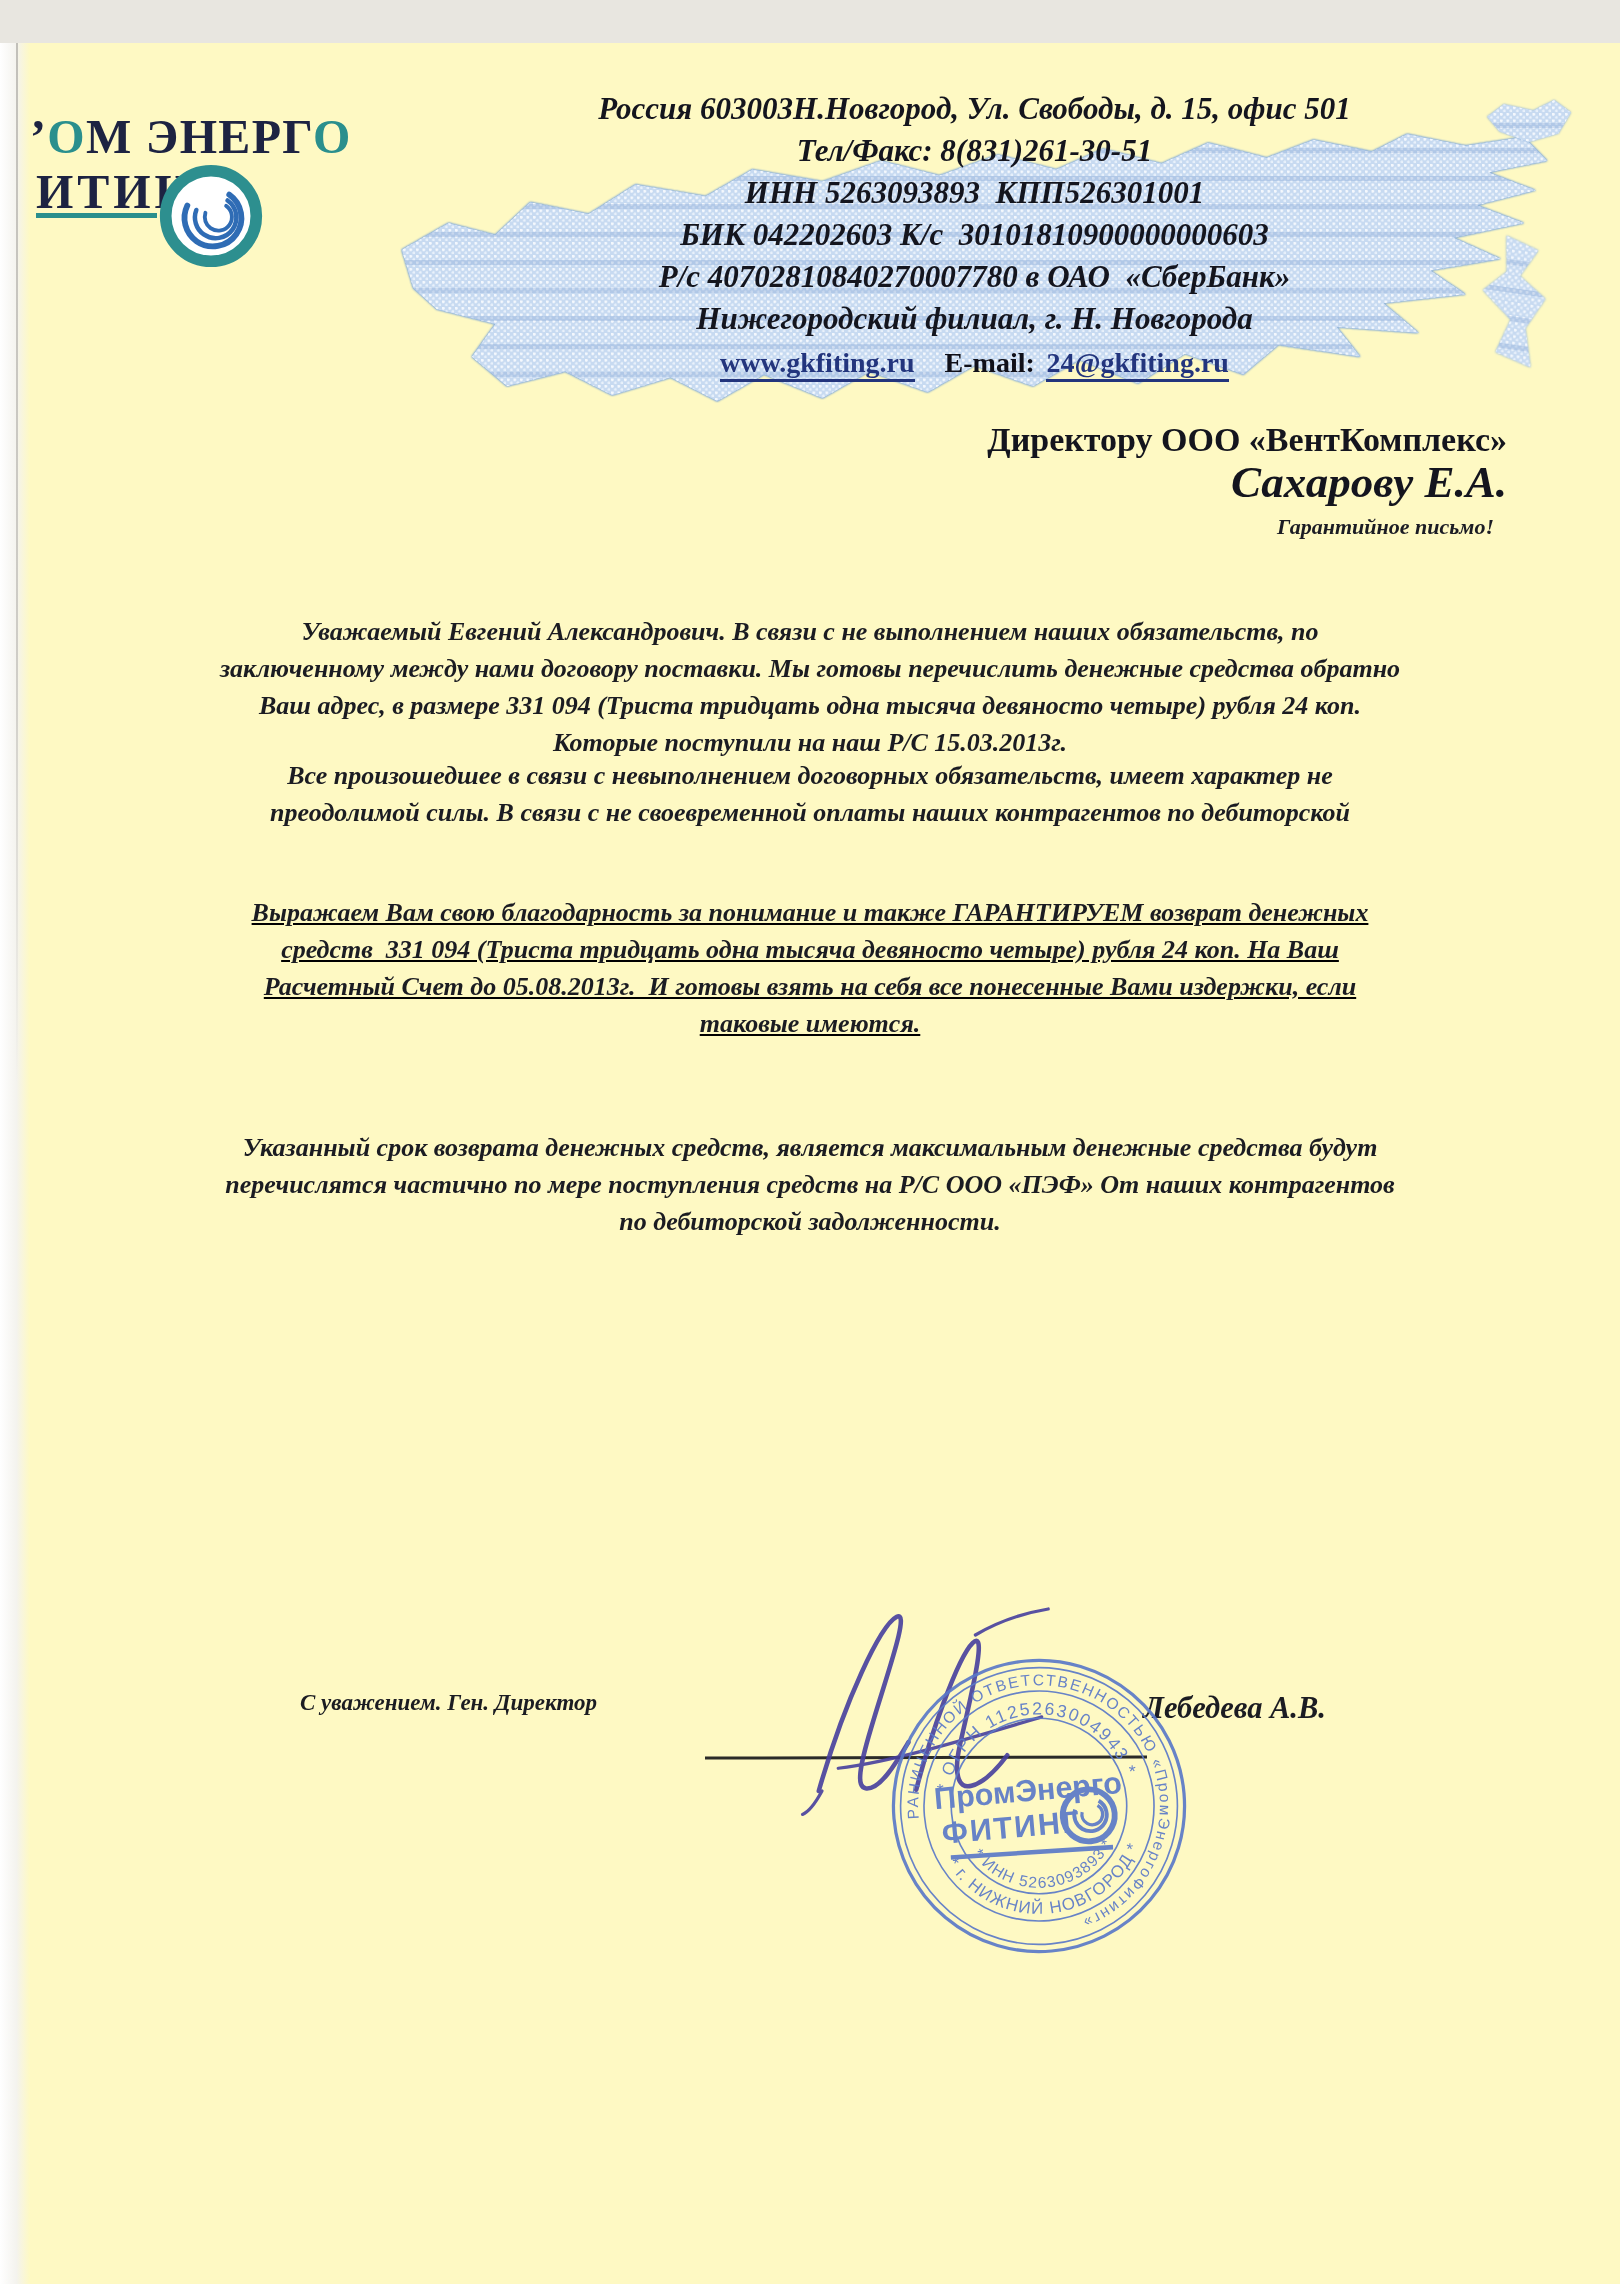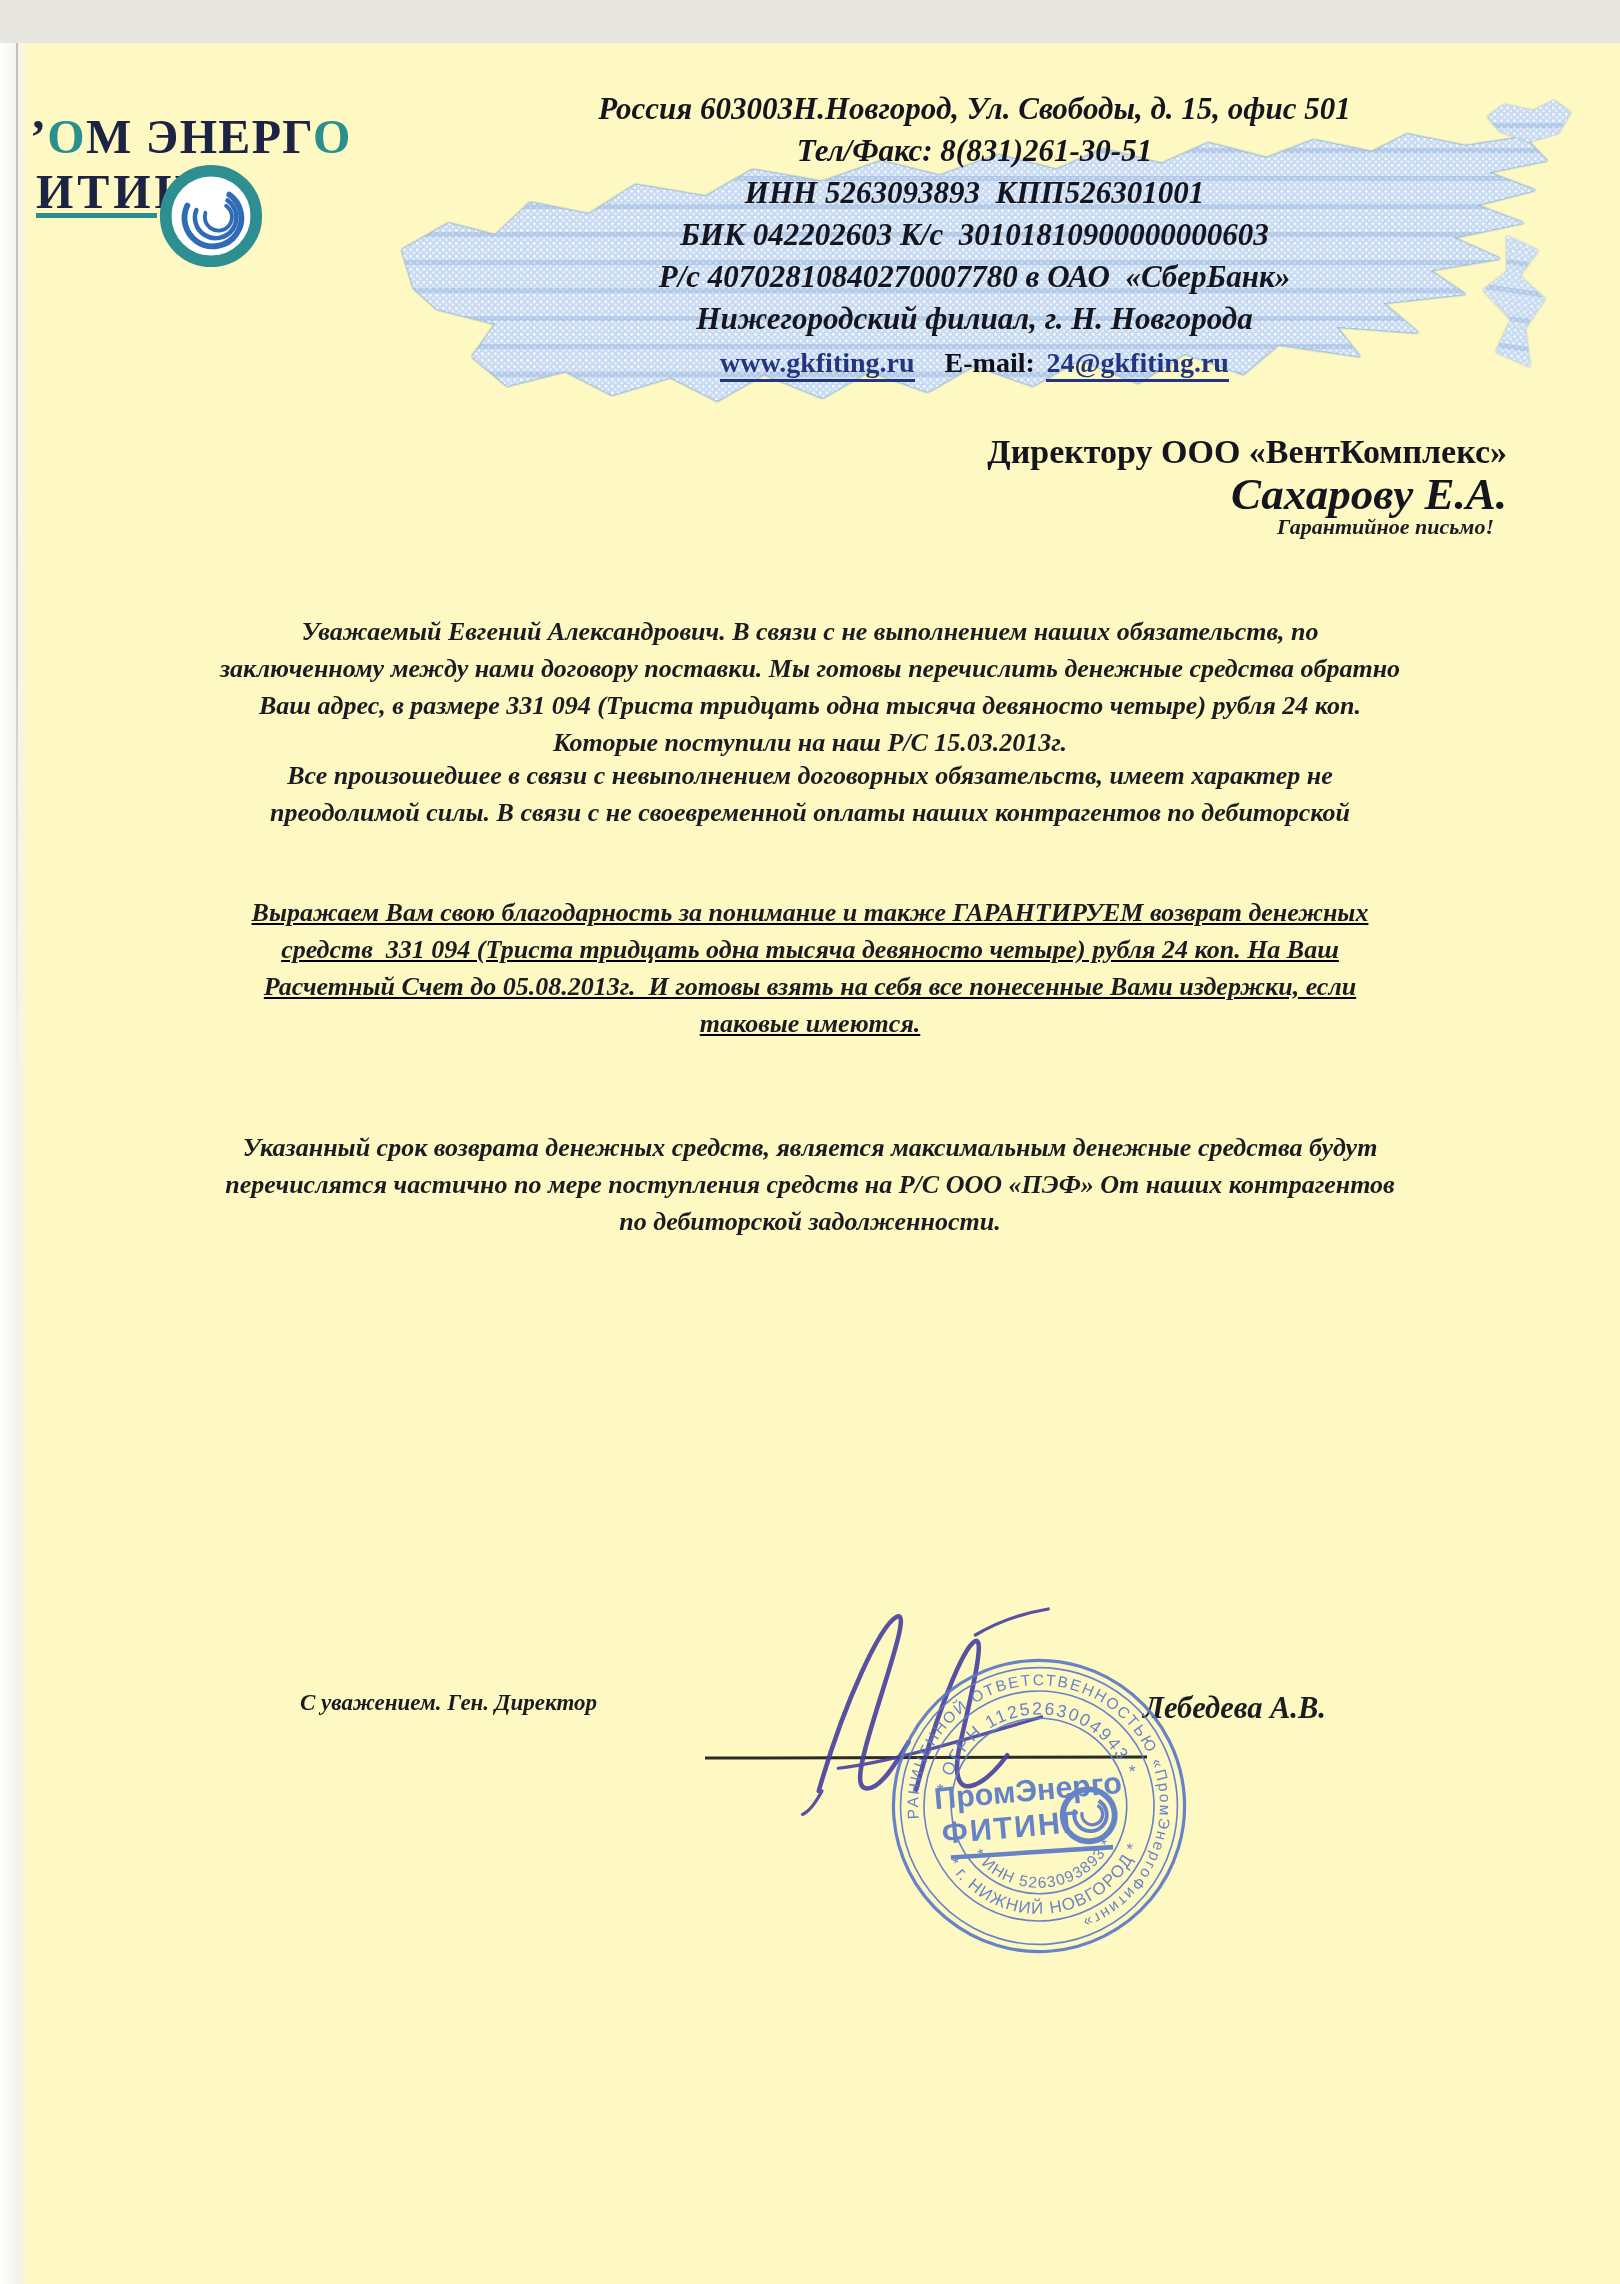--- a/index.html
+++ b/index.html
@@ -52,21 +52,21 @@
     filter:drop-shadow(0 0 1.3px #85acd9);transform:rotate(8deg);}
   .map-isle-b .map-pattern{clip-path:polygon(30% 0,62% 8%,48% 30%,75% 45%,60% 70%,70% 100%,35% 92%,45% 65%,15% 45%,35% 28%);}
   
   .hblock{position:absolute;left:403px;top:45px;width:1143px;text-align:center;}
   .hline{font-size:31px;font-weight:bold;font-style:italic;color:#14151e;
     line-height:42px;white-space:pre;}
   .hline-links{font-size:28px;font-weight:bold;color:#14151e;line-height:45px;white-space:pre;}
   .hlink{color:#23357d;border-bottom:3.2px solid #23357d;padding-bottom:1.3px;}
   .hemail-label{color:#101019;margin-left:30px;margin-right:11.7px;}
   
-  .addr{position:absolute;right:114px;top:388px;text-align:right;}
+  .addr{position:absolute;right:114px;top:376px;text-align:right;}
   .addr-line1{font-size:34px;font-weight:bold;color:#14151e;line-height:42px;white-space:pre;}
   .addr-line2{font-size:45px;font-weight:bold;font-style:italic;color:#14151e;line-height:43px;white-space:pre;}
   
   .doc-title{position:absolute;left:26px;top:471px;width:1468px;text-align:right;
     font-size:22px;font-weight:bold;font-style:italic;color:#1b1c24;white-space:pre;}
   
   .para{position:absolute;left:45px;width:1530px;text-align:center;}
   .bline{font-size:26px;font-weight:bold;font-style:italic;color:#1b1c22;
     line-height:37px;white-space:pre;}
   .p1{top:570px;} .p2{top:714px;} .p3{top:851px;text-decoration:underline;} .p4{top:1086px;}

